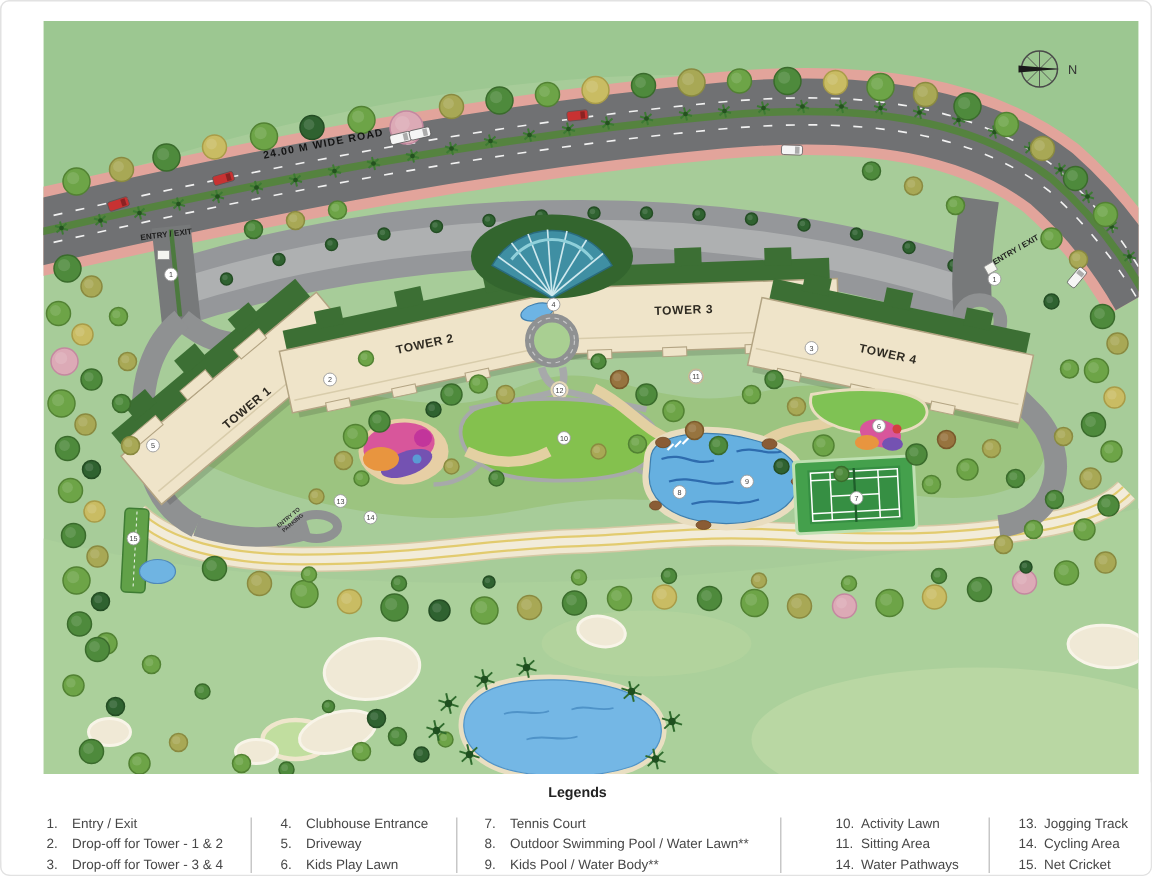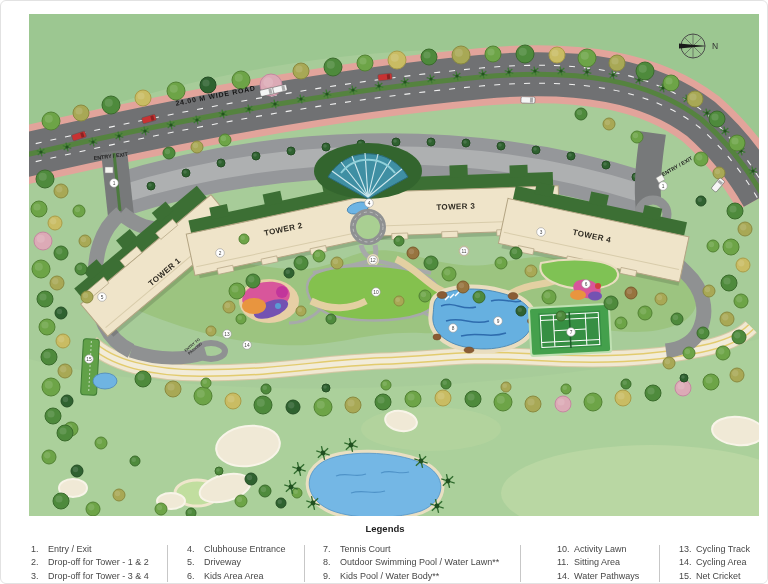--- a/index.html
+++ b/index.html
@@ -976,21 +976,21 @@
     <div class="lrow">
           <span class="lnum">4.</span>
           <span>Clubhouse Entrance</span>
         </div>
     <div class="lrow">
           <span class="lnum">5.</span>
           <span>Driveway</span>
         </div>
     <div class="lrow">
           <span class="lnum">6.</span>
-          <span>Kids Area Area</span>
+          <span>Kids Play Lawn</span>
         </div>
   </div>
   <div class="ldiv" style="left:303px;"></div>
 
   <div class="lcol" style="left:322px;">
     <div class="lrow">
           <span class="lnum">7.</span>
           <span>Tennis Court</span>
         </div>
     <div class="lrow">
@@ -1016,21 +1016,21 @@
     <div class="lrow">
           <span class="lnum">14.</span>
           <span>Water Pathways</span>
         </div>
   </div>
   <div class="ldiv" style="left:658px;"></div>
 
   <div class="lcol" style="left:668px;margin-left:10px;">
     <div class="lrow">
           <span class="lnum">13.</span>
-          <span>Cycling Track</span>
+          <span>Jogging Track</span>
         </div>
     <div class="lrow">
           <span class="lnum">14.</span>
           <span>Cycling Area</span>
         </div>
     <div class="lrow">
           <span class="lnum">15.</span>
           <span>Net Cricket</span>
         </div>
   </div>

